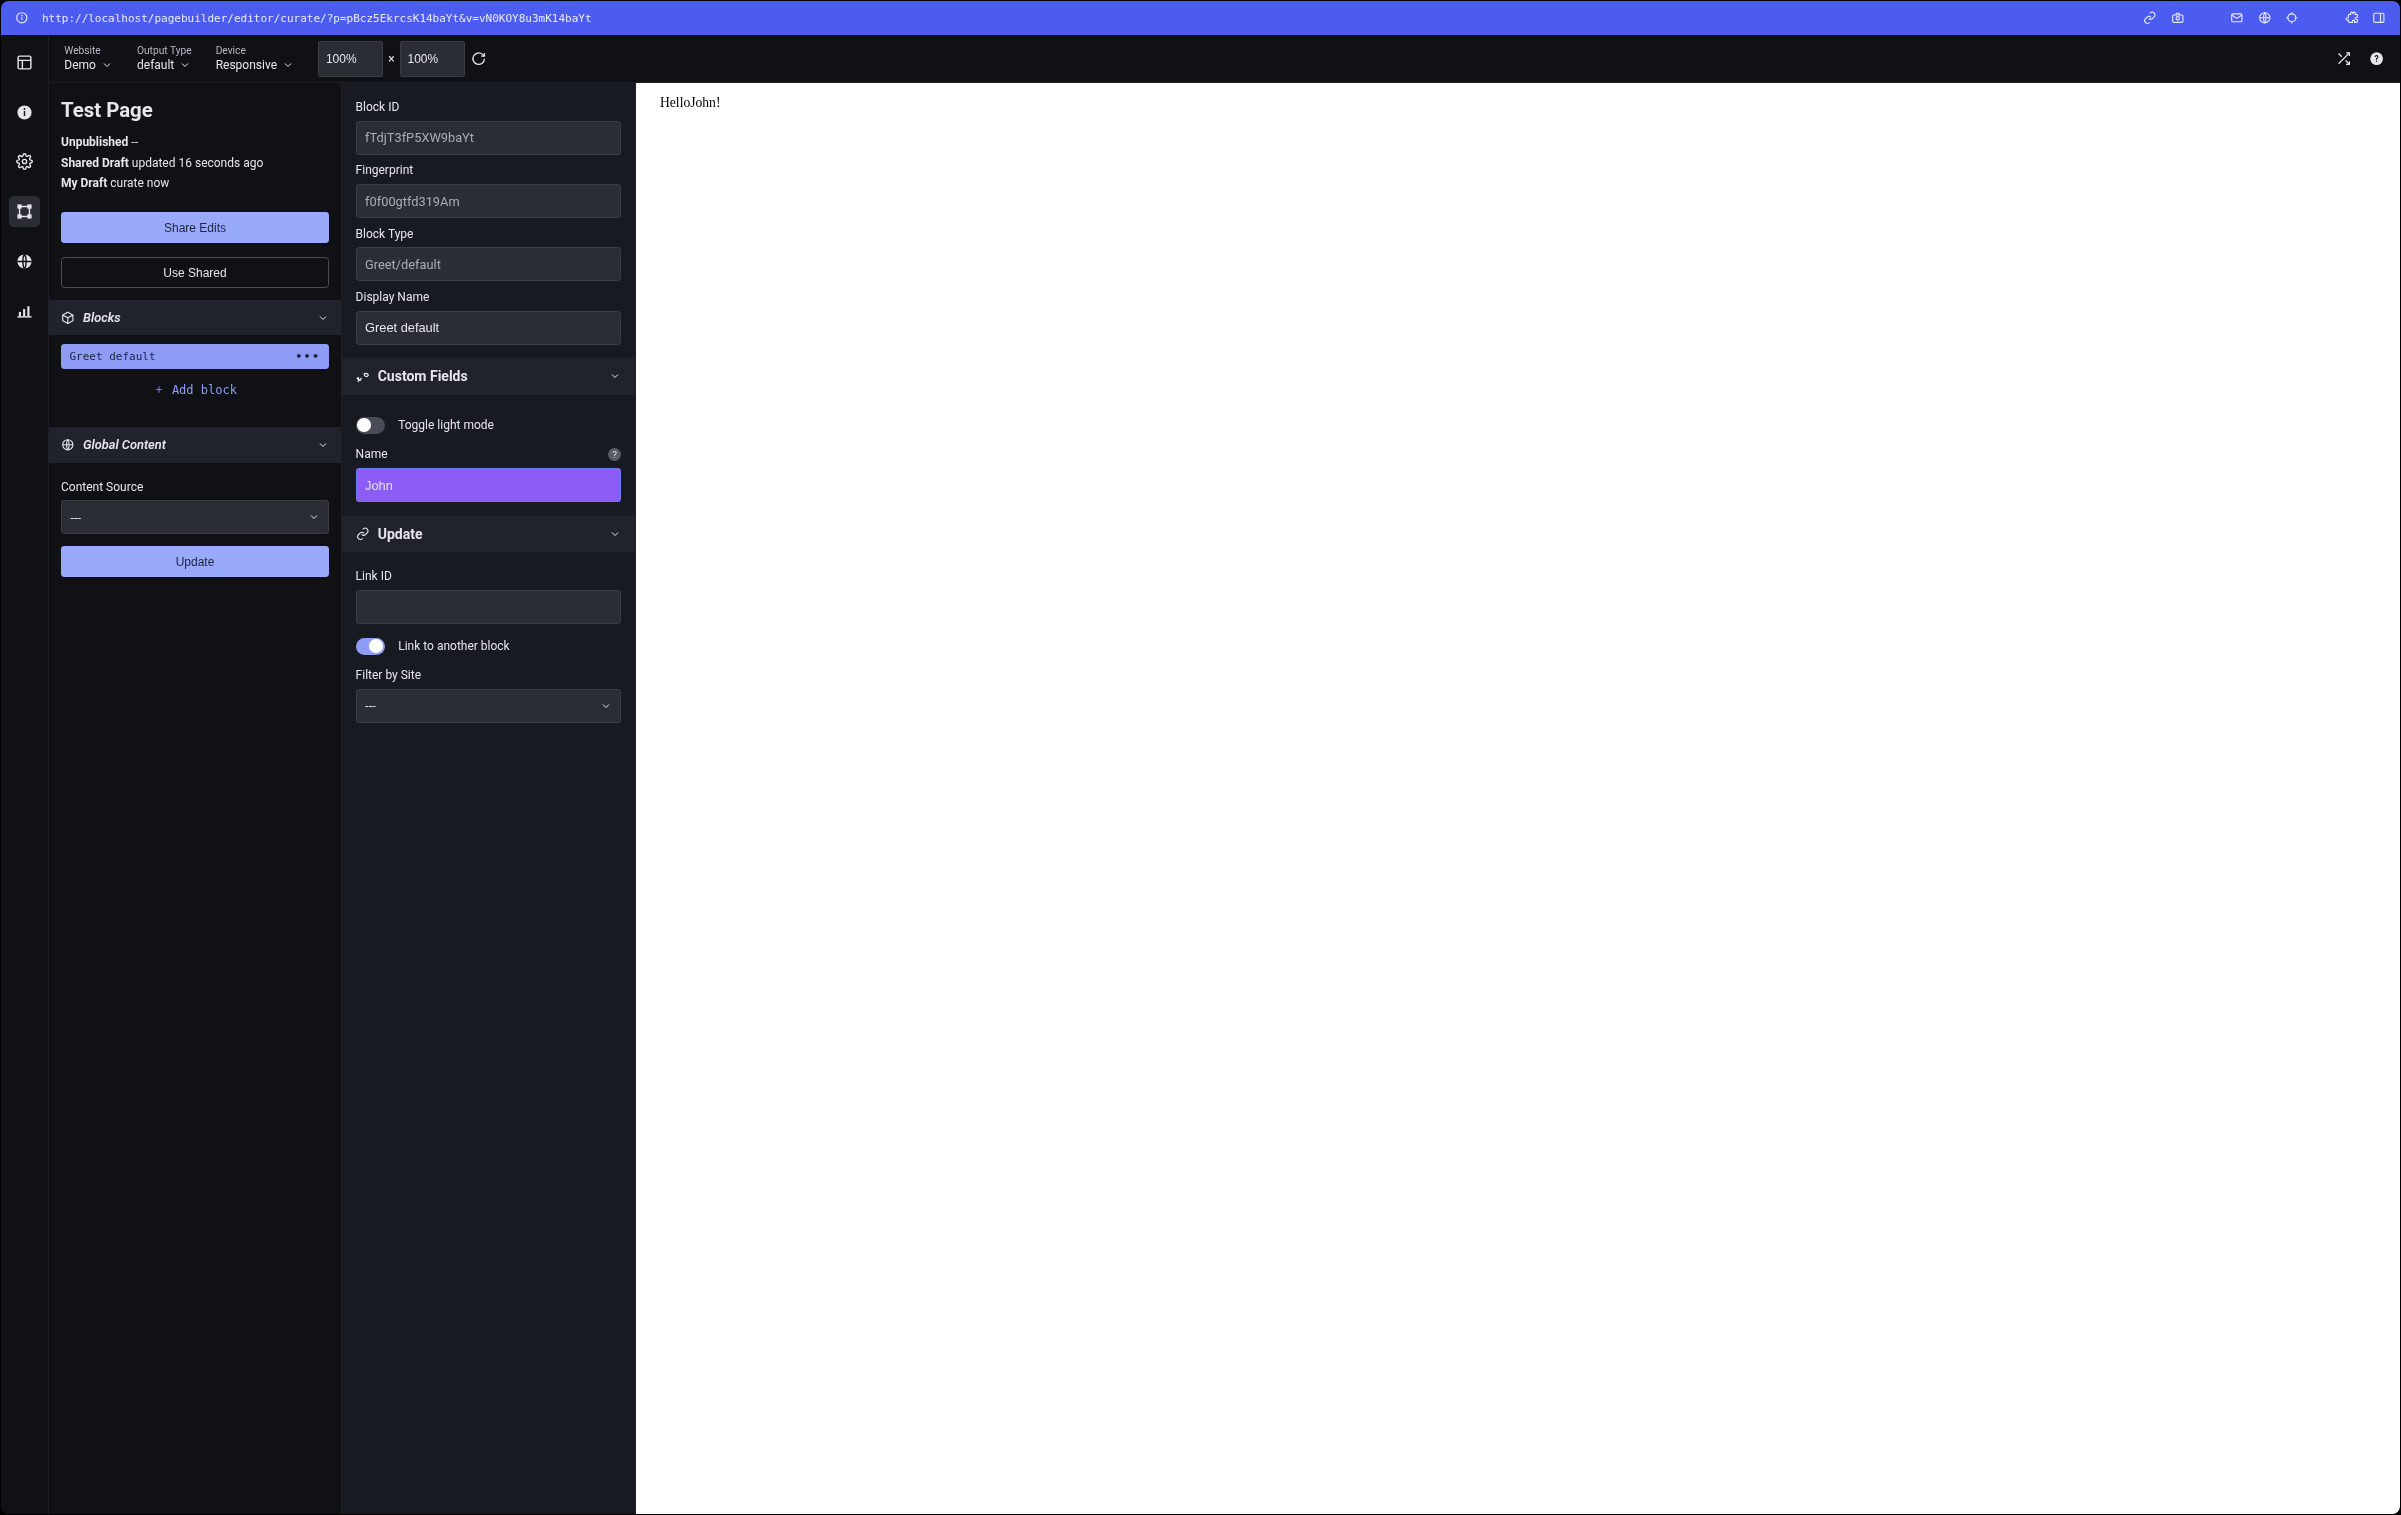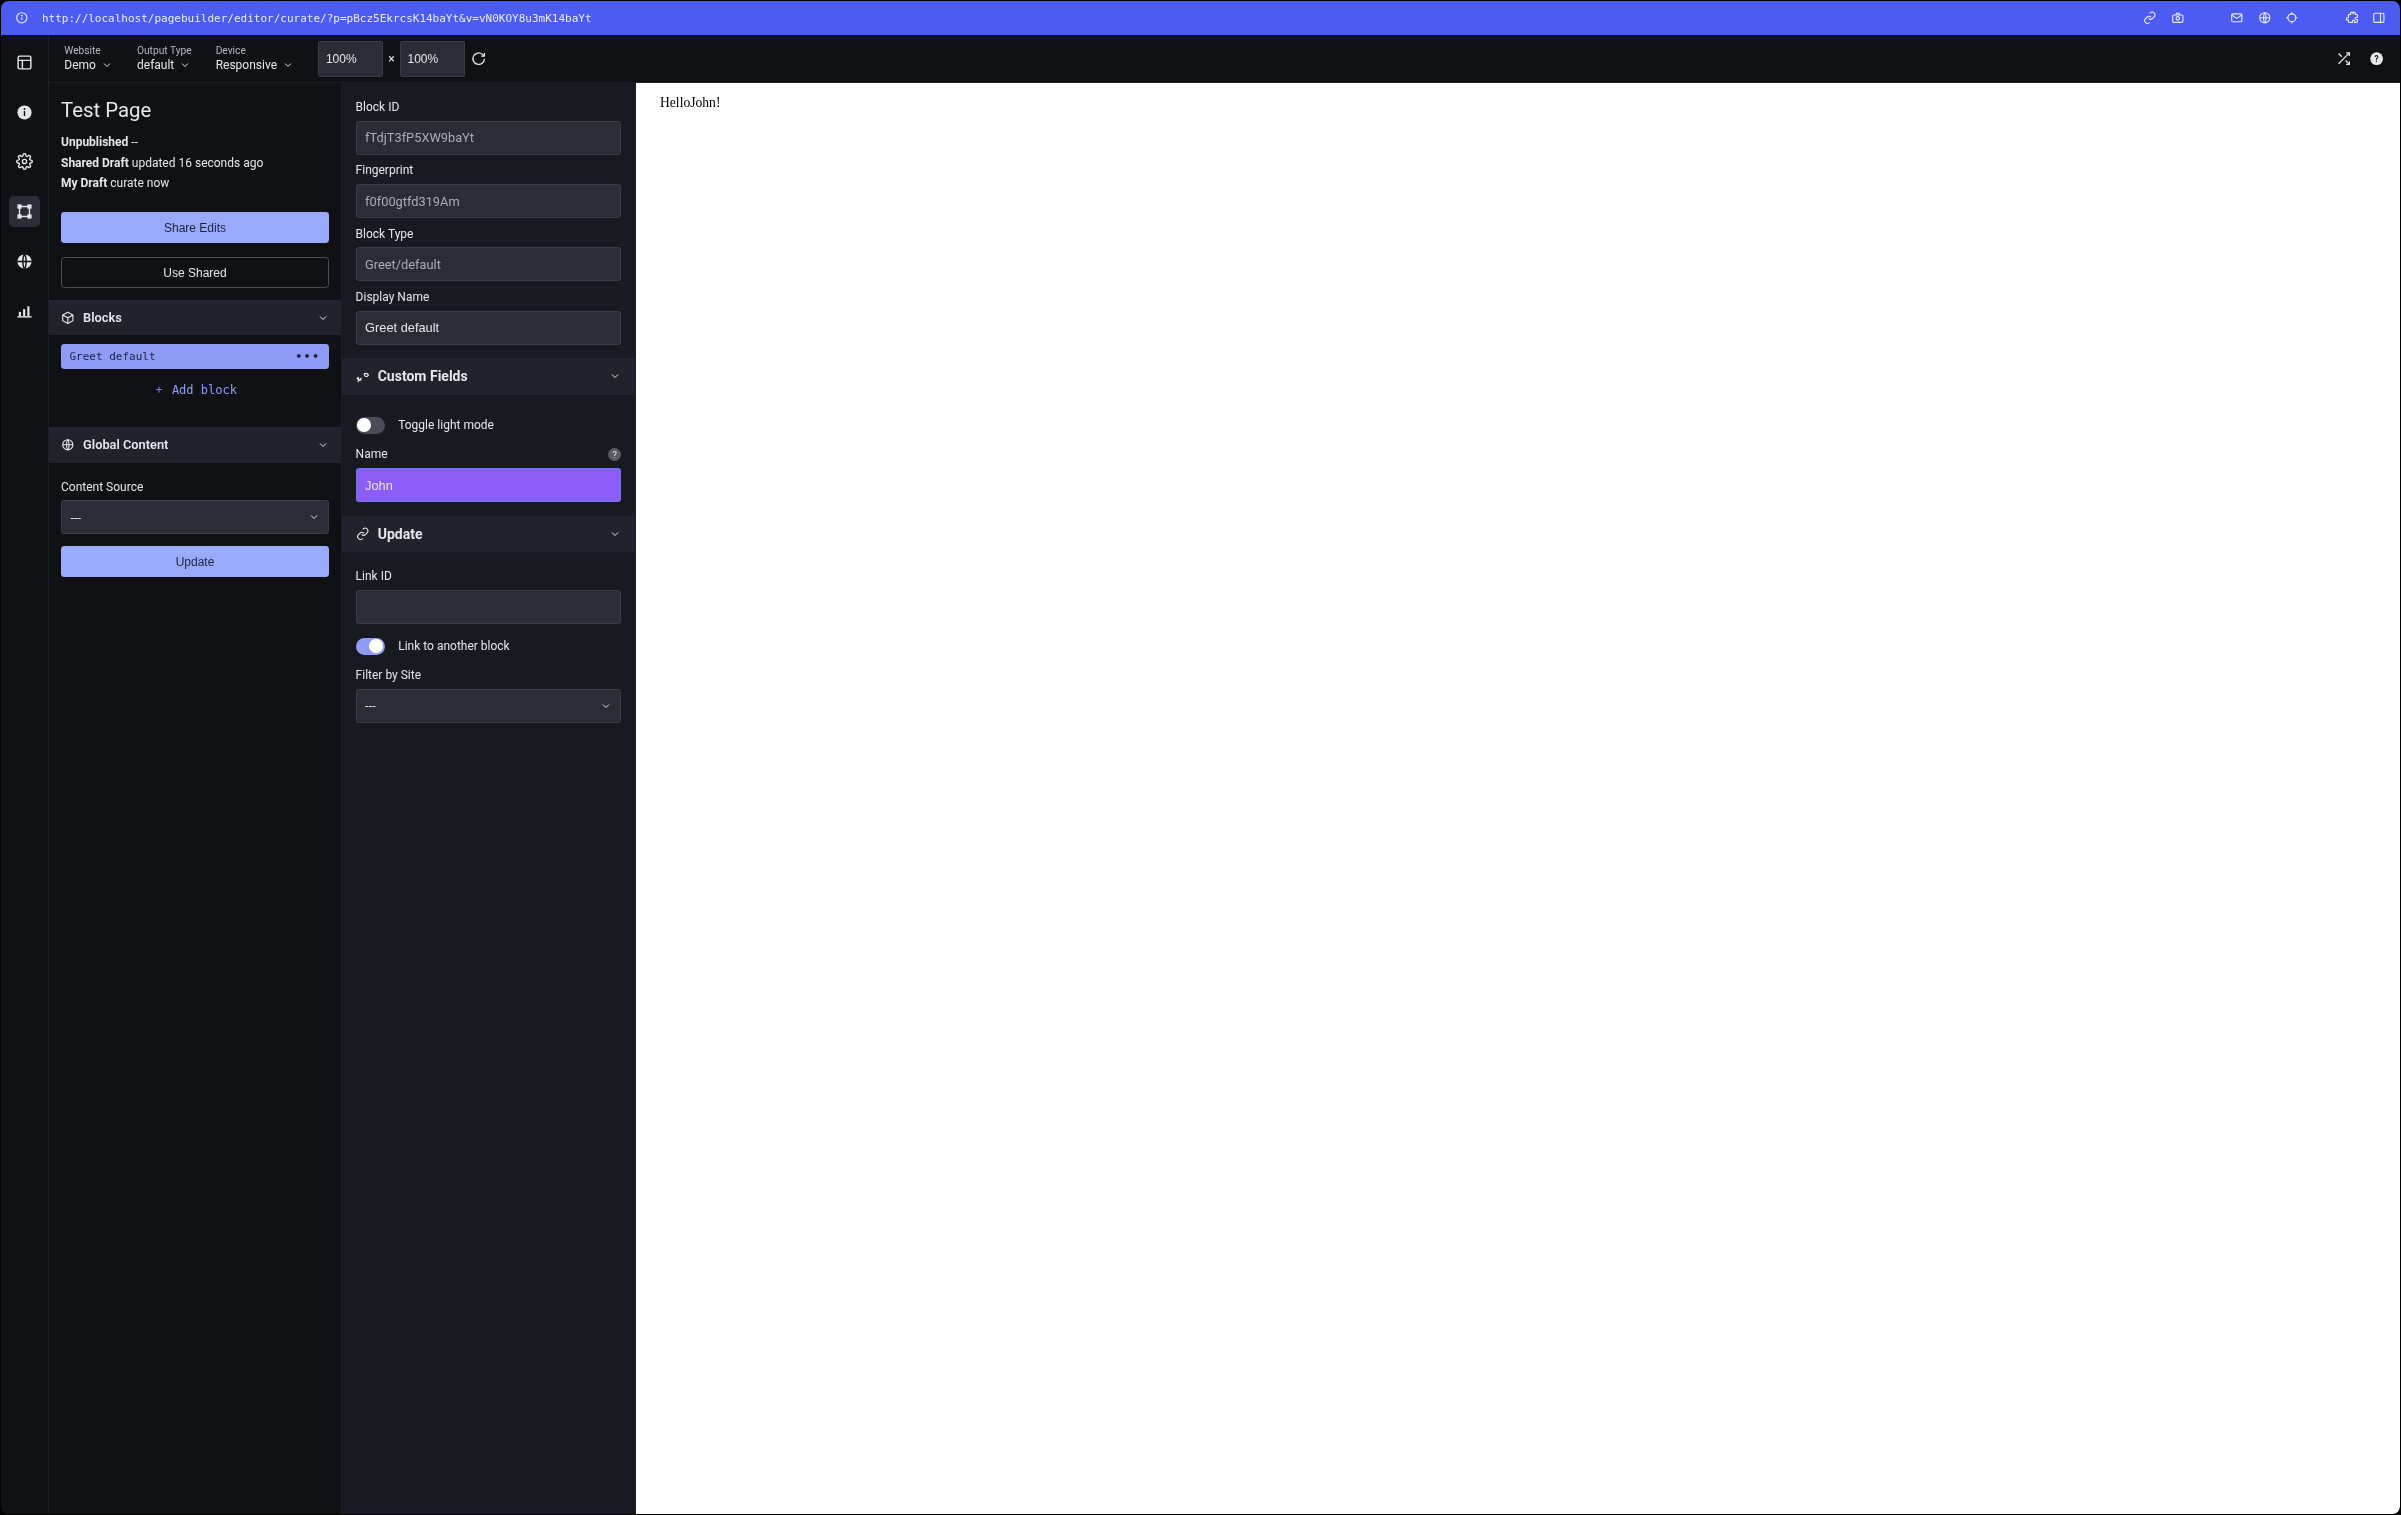--- a/index.html
+++ b/index.html
@@ -87,36 +87,37 @@
   .topbar .right { margin-left:auto; display:flex; align-items:center; gap:15.3px;}
   .topbar .ibtn { width:17px; height:17px; color:#e5e7eb; display:flex; align-items:center; justify-content:center; }
   
   .panelL {
     background: #0f1115;
     border-right: 0.9px solid #1d1f25;
     overflow-y: auto;
     min-height: 0;
   }
   .page-head { padding: 15.3px 12px 12px; }
-  .page-title { font-size: 20.4px; font-weight: 400; }
+  .page-title { font-size: 20.4px; font-weight: 700; }
   .status-lines { margin-top: 10.2px; font-size: 12px; line-height: 1.7; }
   .status-lines .b { font-weight: 700; }
   .btn {
     display:block; width:100%; height:31px;
     border-radius:3.4px; font-size:12px; font-weight:500;
     border:none; cursor:pointer;
   }
   .btn.primary { background:#9aaafb; color:#1e2140; }
   .btn.outline { background:transparent; color:#e5e7eb; border:0.9px solid #4a4d57; }
   .btnrow { padding: 6.8px 12px; }
   .section-head {
     display:flex; align-items:center; gap:8.5px;
     padding: 10.2px 12px;
     background:#20232b;
     margin-top: 5.1px;
+    font-style: italic;
   }
   .section-head .t { flex:1; font-size:12.8px; font-weight:600; }
   .section-body { padding: 8.5px 12px; }
   .block-item {
     background:#8e9cf6; color:#1e2140;
     height:25.5px; display:flex; align-items:center;
     padding:0 8.5px; border-radius:3.4px;
     font-family: ui-monospace, Menlo, monospace;
     font-size: 11px;
     justify-content:space-between;

